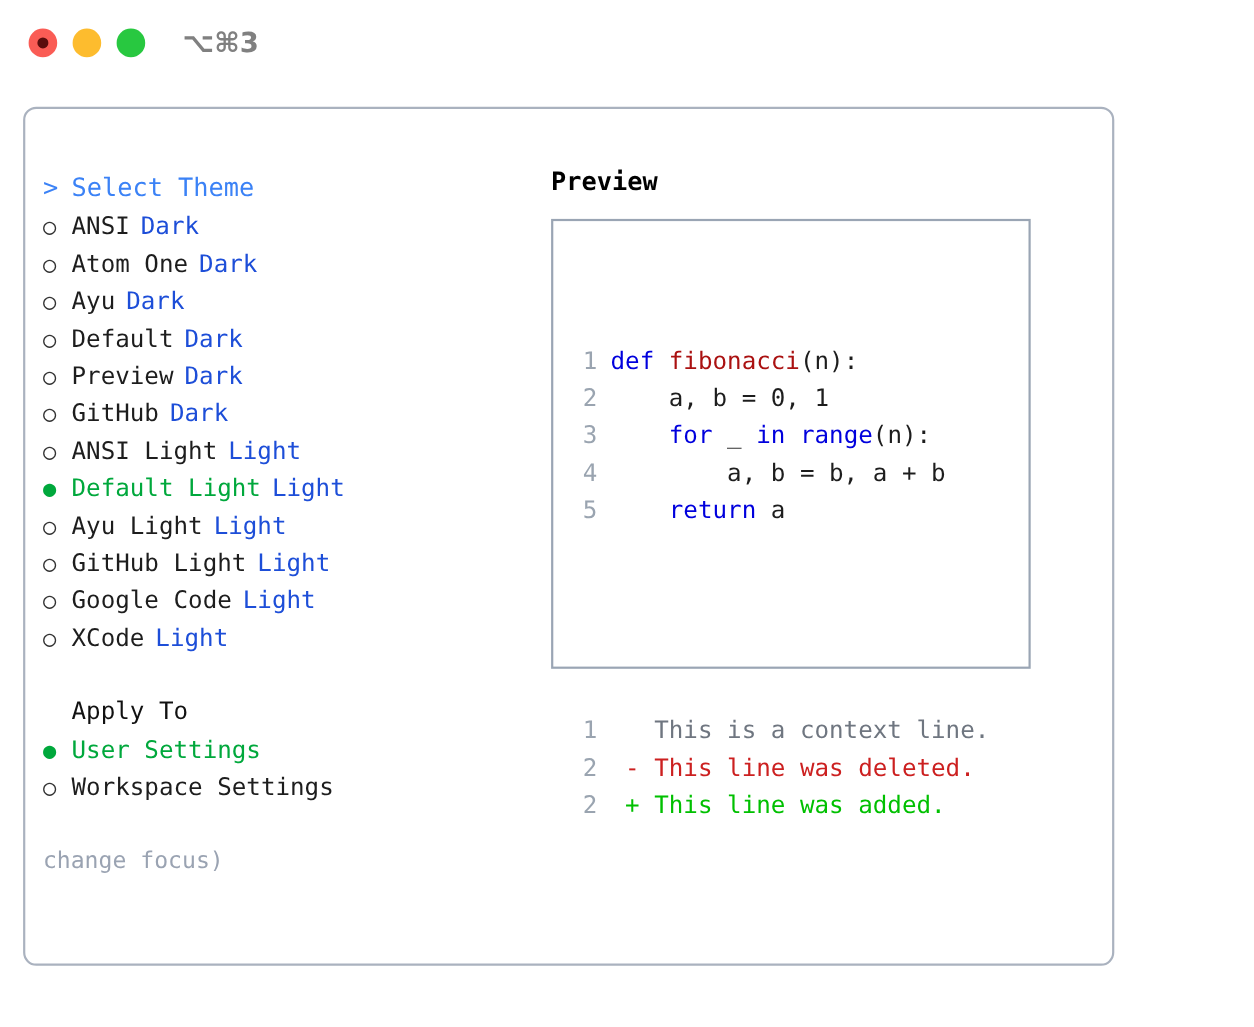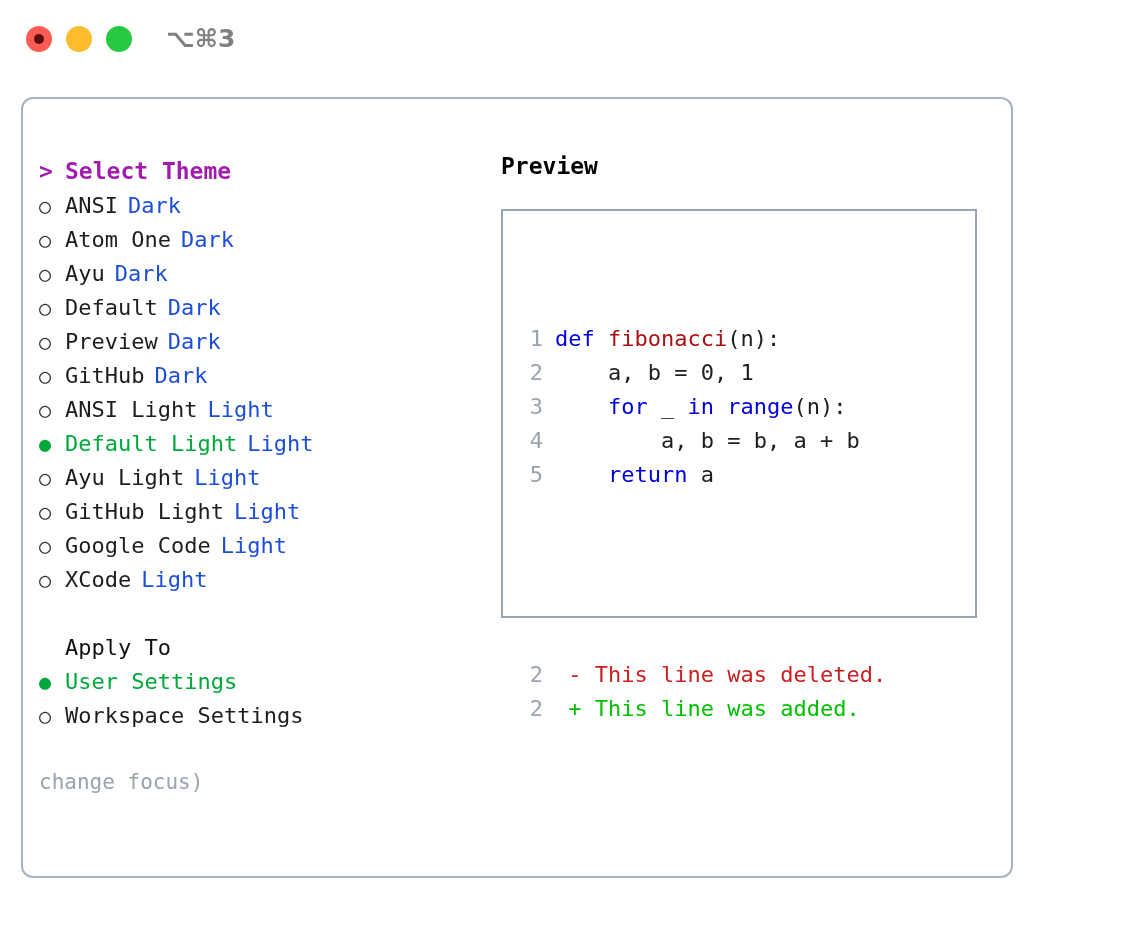--- a/index.html
+++ b/index.html
@@ -87,22 +87,22 @@
   }
   .row .marker.filled { color: #00a83c; }
   .row .label { color: #1d1d1d; }
   .row.selected .label { color: #00a83c; }
   .row .badge {
     color: #1d4ed8;
     margin-left: 10px;
   }
   #header-row {
     font-size: 23px;
-    font-weight: bold;
-    color: #a21caf;
+    font-weight: normal;
+    color: #3b82f6;
     height: 36px;
     line-height: 36px;
   }
   #header-row .caret {
     display: inline-block;
     width: 26px;
   }
   #apply-heading {
     height: 34px;
     line-height: 34px;
@@ -127,22 +127,22 @@
     top: 50px;
     width: 500px;
   }
   #preview-title {
     font-size: 23px;
     font-weight: bold;
     color: #000000;
     line-height: 34px;
   }
   #preview-box {
-    margin-top: 26px;
-    width: 476px;
+    margin-top: 16px;
+    width: 436px;
     height: 409px;
     border: 2px solid #9aa5b4;
     box-sizing: border-box;
     background: #ffffff;
     position: relative;
   }
   #code-area {
     position: absolute;
     left: 12px;
     top: 43px;
@@ -213,18 +213,18 @@
       <div>change focus)</div>
     </div>
   </div>
 
   <div id="right-col">
     <div id="preview-title">Preview</div>
     <div id="preview-box">
       <div id="code-area">
         <div id="code-lines"><span class="cl"><span class="ln">1</span><span class="kw">def</span><span class="plain"> </span><span class="fn">fibonacci</span><span class="plain">(n):</span></span><span class="cl"><span class="ln">2</span><span class="plain">    a, b = 0, 1</span></span><span class="cl"><span class="ln">3</span><span class="plain">    </span><span class="kw">for</span><span class="plain"> _ </span><span class="kw">in</span><span class="plain"> </span><span class="kw">range</span><span class="plain">(n):</span></span><span class="cl"><span class="ln">4</span><span class="plain">        a, b = b, a + b</span></span><span class="cl"><span class="ln">5</span><span class="plain">    </span><span class="kw">return</span><span class="plain"> a</span></span></div>
         <span class="gap"></span>
-        <div id="diff-lines"><span class="cl"><span class="ln">2</span><span class="del"> - This line was deleted.</span></span><span class="cl"><span class="ln">2</span><span class="add"> + This line was added.</span></span></div>
+        <div id="diff-lines"><span class="cl"><span class="ln">1</span><span class="ctx">   This is a context line.</span></span><span class="cl"><span class="ln">2</span><span class="del"> - This line was deleted.</span></span><span class="cl"><span class="ln">2</span><span class="add"> + This line was added.</span></span></div>
       </div>
     </div>
   </div>
 
 </div>
 
 </body></html>

